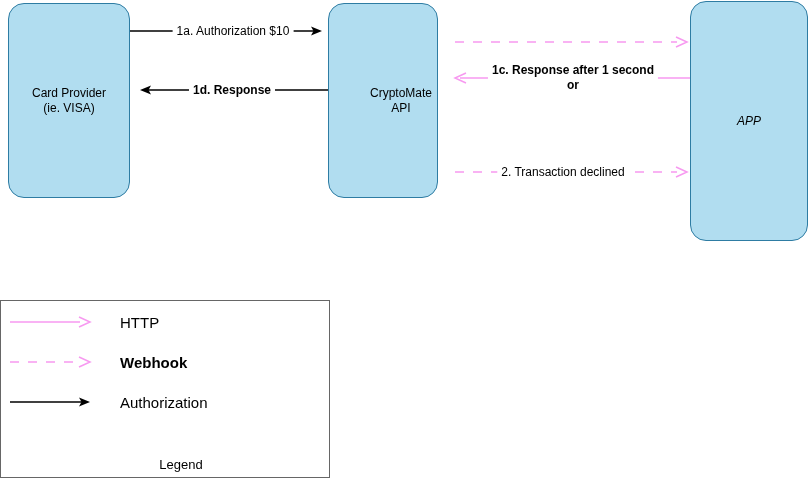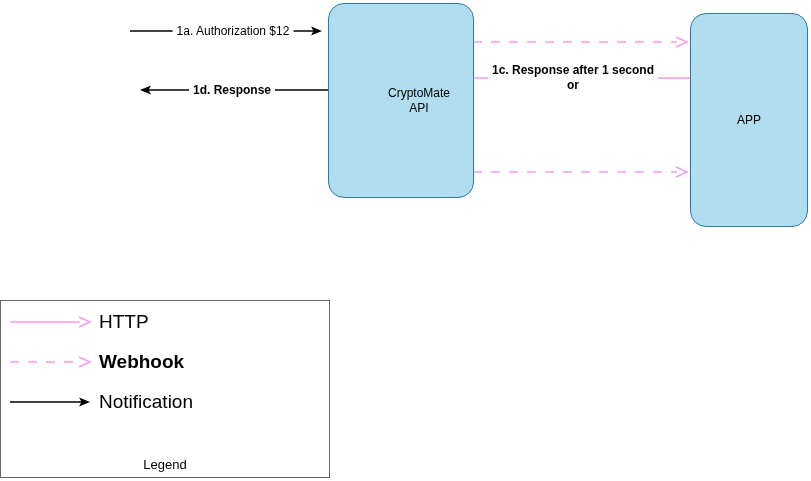--- a/index.html
+++ b/index.html
@@ -30,22 +30,22 @@
     display: flex;
     align-items: center;
     justify-content: center;
     text-align: center;
     font-size: 12px;
     line-height: 15px;
     color: #000000;
     z-index: 2;
   }
   .node-card-provider { left: 8px;   top: 3px; width: 122px; height: 195px; }
-  .node-cryptomate    { left: 328px; top: 3px; width: 146px; height: 195px; padding-left: 36px; }
-  .node-app           { left: 690px; top: 13px; width: 118px; height: 214px; }
+  .node-cryptomate    { left: 328px; top: 3px; width: 110px; height: 195px; padding-left: 36px; }
+  .node-app           { left: 690px; top: 1px; width: 118px; height: 240px; font-style: italic; }
 
   .edge-label {
     position: absolute;
     transform: translate(-50%, -50%);
     background: #ffffff;
     padding: 0 4px;
     font-size: 12px;
     line-height: 15px;
     color: #000000;
     white-space: nowrap;
@@ -64,39 +64,40 @@
     left: 0px;
     top: 300px;
     width: 330px;
     height: 178px;
     border: 1px solid #666666;
     background: #ffffff;
     z-index: 0;
   }
   .legend-label {
     position: absolute;
-    left: 99px;
+    left: 120px;
     transform: translateY(-50%);
-    font-size: 19px;
+    font-size: 15px;
     color: #000000;
     white-space: nowrap;
     z-index: 3;
   }
   .legend-label-http         { top: 322px; }
   .legend-label-webhook      { top: 362px; font-weight: bold; }
   .legend-label-notification { top: 402px; }
   .legend-title {
     position: absolute;
     left: 0;
     top: 457px;
     width: 330px;
     text-align: center;
     font-size: 13px;
     color: #000000;
     z-index: 3;
+    padding-left: 16px;
   }
 </style>
 </head>
 <body>
 
 <div class="stage">
 
   <svg class="edge-layer" width="811" height="481" viewBox="0 0 811 481">
 
     <g>
@@ -131,38 +132,45 @@
     <g>
       <line x1="10" y1="362" x2="80" y2="362" stroke="#f799f0" stroke-width="1.5" stroke-dasharray="9,9"></line>
       <polyline points="79,357 90,362 79,367" fill="none" stroke="#f799f0" stroke-width="1.5"></polyline>
     </g>
     <g>
       <line x1="10" y1="402" x2="84" y2="402" stroke="#000000" stroke-width="1.3"></line>
       <polygon points="79,397.5 90,402 79,406.5 81.5,402" fill="#000000"></polygon>
     </g>
   </svg>
 
+  <div class="node node-card-provider">
+    <div>
+      <div>Card Provider</div>
+      <div>(ie. VISA)</div>
+    </div>
+  </div>
 
   <div class="node node-cryptomate">
     <div>
       <div>CryptoMate</div>
       <div>API</div>
     </div>
   </div>
 
   <div class="node node-app">
     <div>APP</div>
   </div>
 
-  <div class="edge-label lbl-1a">1a. Authorization $12</div>
+  <div class="edge-label lbl-1a">1a. Authorization $10</div>
   <div class="edge-label lbl-1d">1d. Response</div>
   <div class="edge-label lbl-1c">
     <div>1c. Response after 1 second</div>
     <div>or</div>
   </div>
+  <div class="edge-label lbl-2">2. Transaction declined</div>
 
   <div class="legend-box"></div>
   <div class="legend-label legend-label-http">HTTP</div>
   <div class="legend-label legend-label-webhook">Webhook</div>
-  <div class="legend-label legend-label-notification">Notification</div>
+  <div class="legend-label legend-label-notification">Authorization</div>
   <div class="legend-title">Legend</div>
 
 </div>
 
 </body></html>

